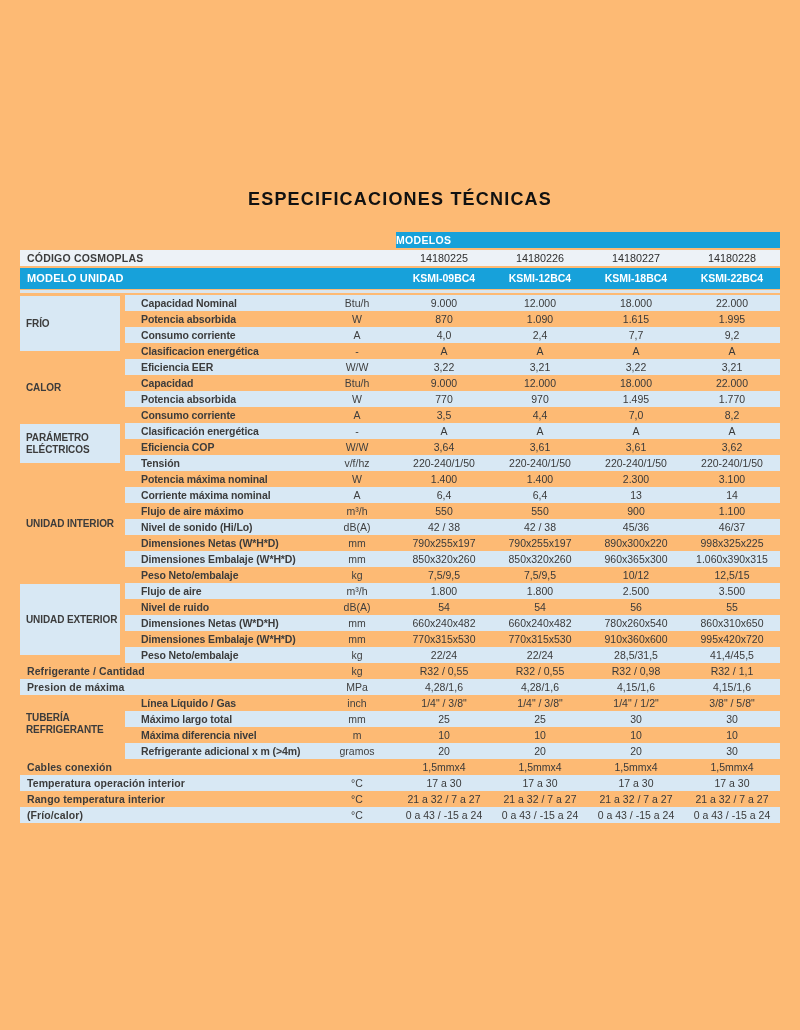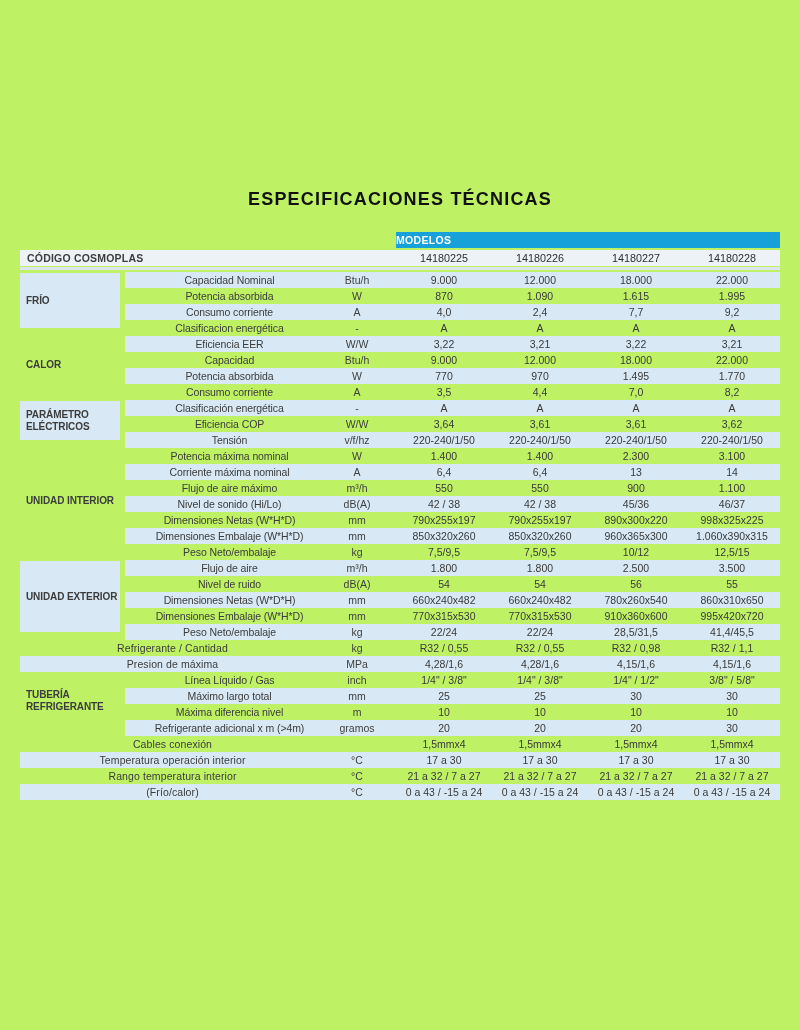--- a/index.html
+++ b/index.html
@@ -1,17 +1,17 @@
 <!DOCTYPE html>
 <html style="--blue: #17a1da; --stripe: #d8e8f4; --codigo: #edf2f7; --band: #dce5ec; --dark: #3c3c3c;"><head>
 <meta charset="utf-8">
 <style>
   html,body{margin:0;padding:0;background:#ffffff;}
   body{width:800px;height:1030px;font-family:"Liberation Sans",sans-serif;-webkit-font-smoothing:antialiased;}
-  .page{position:relative;width:800px;height:1030px;background:#bef264;overflow:hidden;}
+  .page{position:relative;width:800px;height:1030px;background:#fdba74;overflow:hidden;}
   .title{position:absolute;top:189px;left:0;width:800px;text-align:center;
          font-size:18px;font-weight:800;letter-spacing:1.2px;color:#111;}
   .tbl{position:absolute;left:20px;top:232px;width:760px;}
 
   .hdr-models{display:flex;}
   .hdr-spacer{flex:0 0 376px;}
   .models-bar{flex:0 0 384px;height:16px;background:var(--blue);color:#fff;
               font-weight:bold;font-size:10.5px;line-height:16px;letter-spacing:.3px;}
 
   .codigo-row{display:flex;height:16px;background:var(--codigo);margin-top:2px;}
@@ -29,22 +29,22 @@
 
   .sec{display:flex;align-items:stretch;}
   .sec-cell{flex:0 0 100px;box-sizing:border-box;margin:1px 5px 8px 0;padding-left:6px;
             display:flex;align-items:center;font-weight:bold;font-size:10px;line-height:12px;
             color:var(--dark);letter-spacing:-.1px;}
   .sec-cell.tinted{background:var(--stripe);}
   .sec-rows{flex:1 1 auto;}
 
   .row{display:flex;height:16px;font-size:10.5px;line-height:16px;color:var(--dark);}
   .row.tint{background:var(--stripe);}
-  .row-label{flex:0 0 193px;box-sizing:border-box;padding-left:16px;font-weight:normal;
-             white-space:nowrap;overflow:hidden;letter-spacing:-.1px;text-align:center;}
+  .row-label{flex:0 0 193px;box-sizing:border-box;padding-left:16px;font-weight:bold;
+             white-space:nowrap;overflow:hidden;letter-spacing:-.1px;}
   .row.wide .row-label{flex:0 0 298px;padding-left:7px;letter-spacing:.1px;}
   .row-unit{flex:0 0 78px;text-align:center;color:#3f3f3f;}
   .row-val{flex:0 0 96px;text-align:center;color:#3a3a3a;}
 </style>
 </head>
 <body>
 
 <div class="page">
   <div class="title">ESPECIFICACIONES TÉCNICAS</div>
 
@@ -57,20 +57,28 @@
 
     <div class="codigo-row">
       <div class="codigo-label">CÓDIGO COSMOPLAS</div>
 
     <div class="code-cell">14180225</div>
         <div class="code-cell">14180226</div>
         <div class="code-cell">14180227</div>
         <div class="code-cell">14180228</div>
       </div>
 
+    <div class="modelo-row">
+      <div class="modelo-label">MODELO UNIDAD</div>
+
+    <div class="model-cell">KSMI-09BC4</div>
+        <div class="model-cell">KSMI-12BC4</div>
+        <div class="model-cell">KSMI-18BC4</div>
+        <div class="model-cell">KSMI-22BC4</div>
+      </div>
 
     <div class="band"></div>
 
     <div class="rows" id="rows">
         <div class="sec">
           <div class="sec-cell tinted">FRÍO</div>
           <div class="sec-rows">
             <div class="row tint">
               <div class="row-label">Capacidad Nominal</div>
               <div class="row-unit">Btu/h</div>

